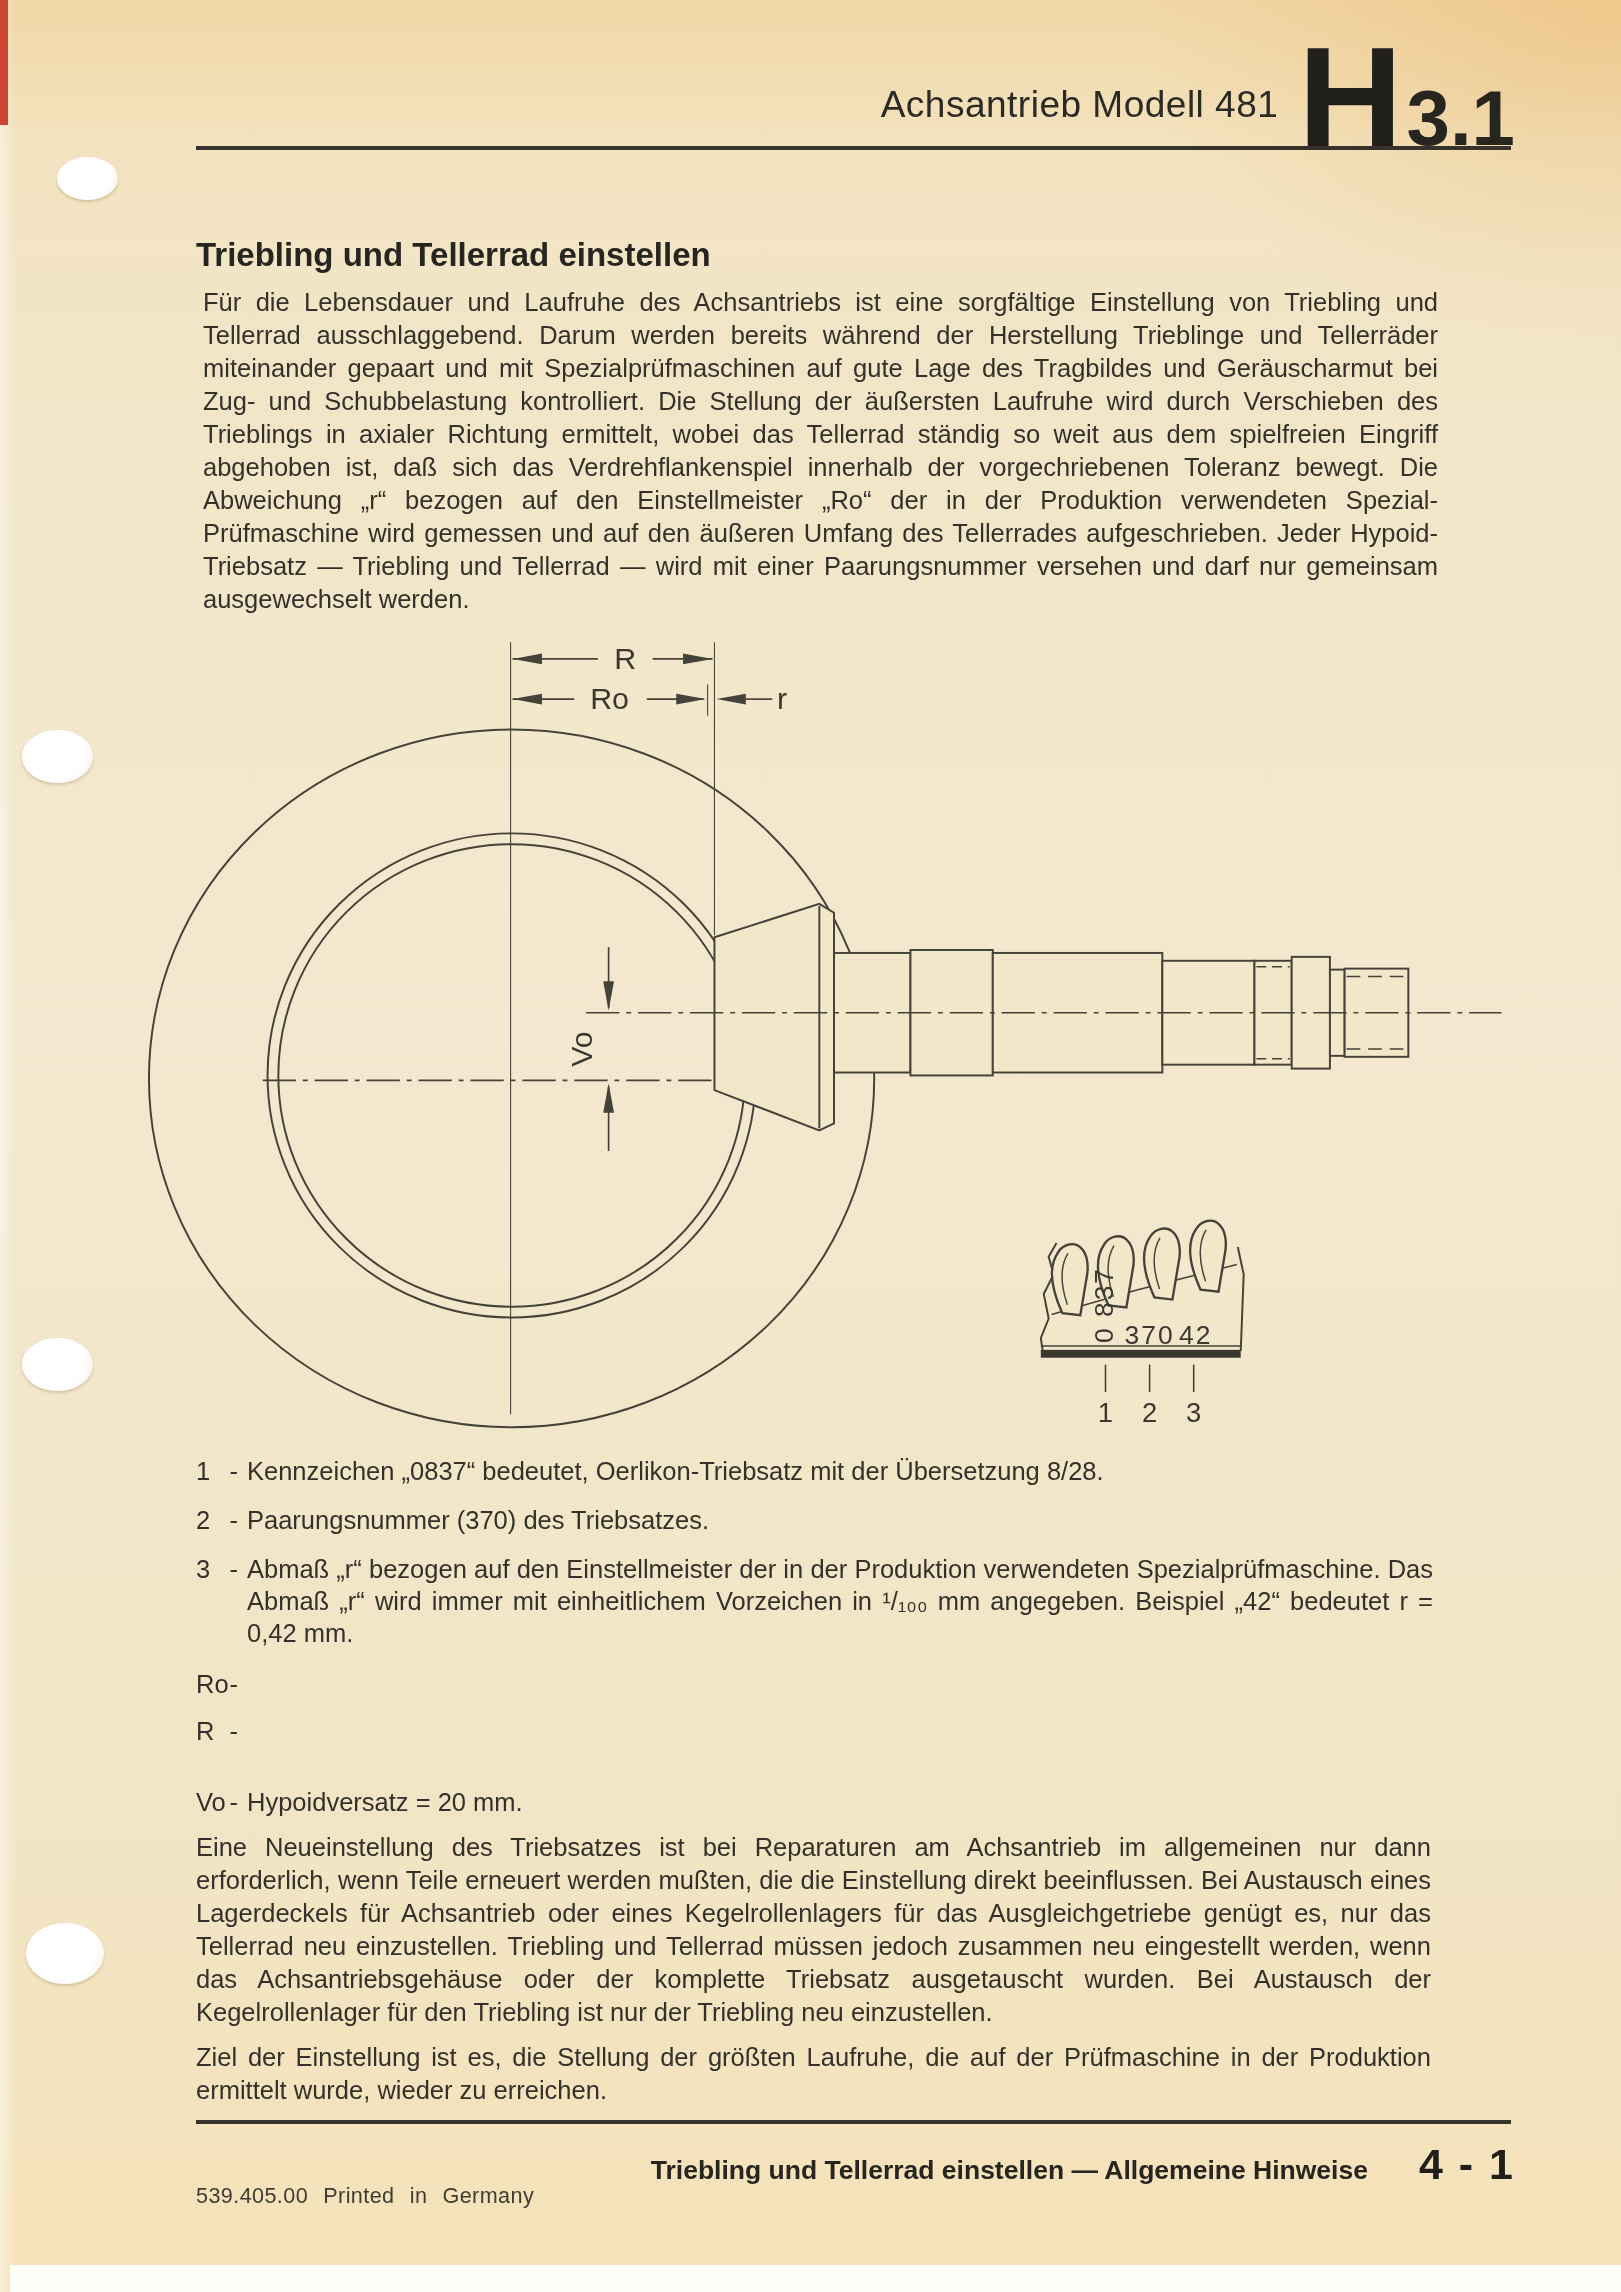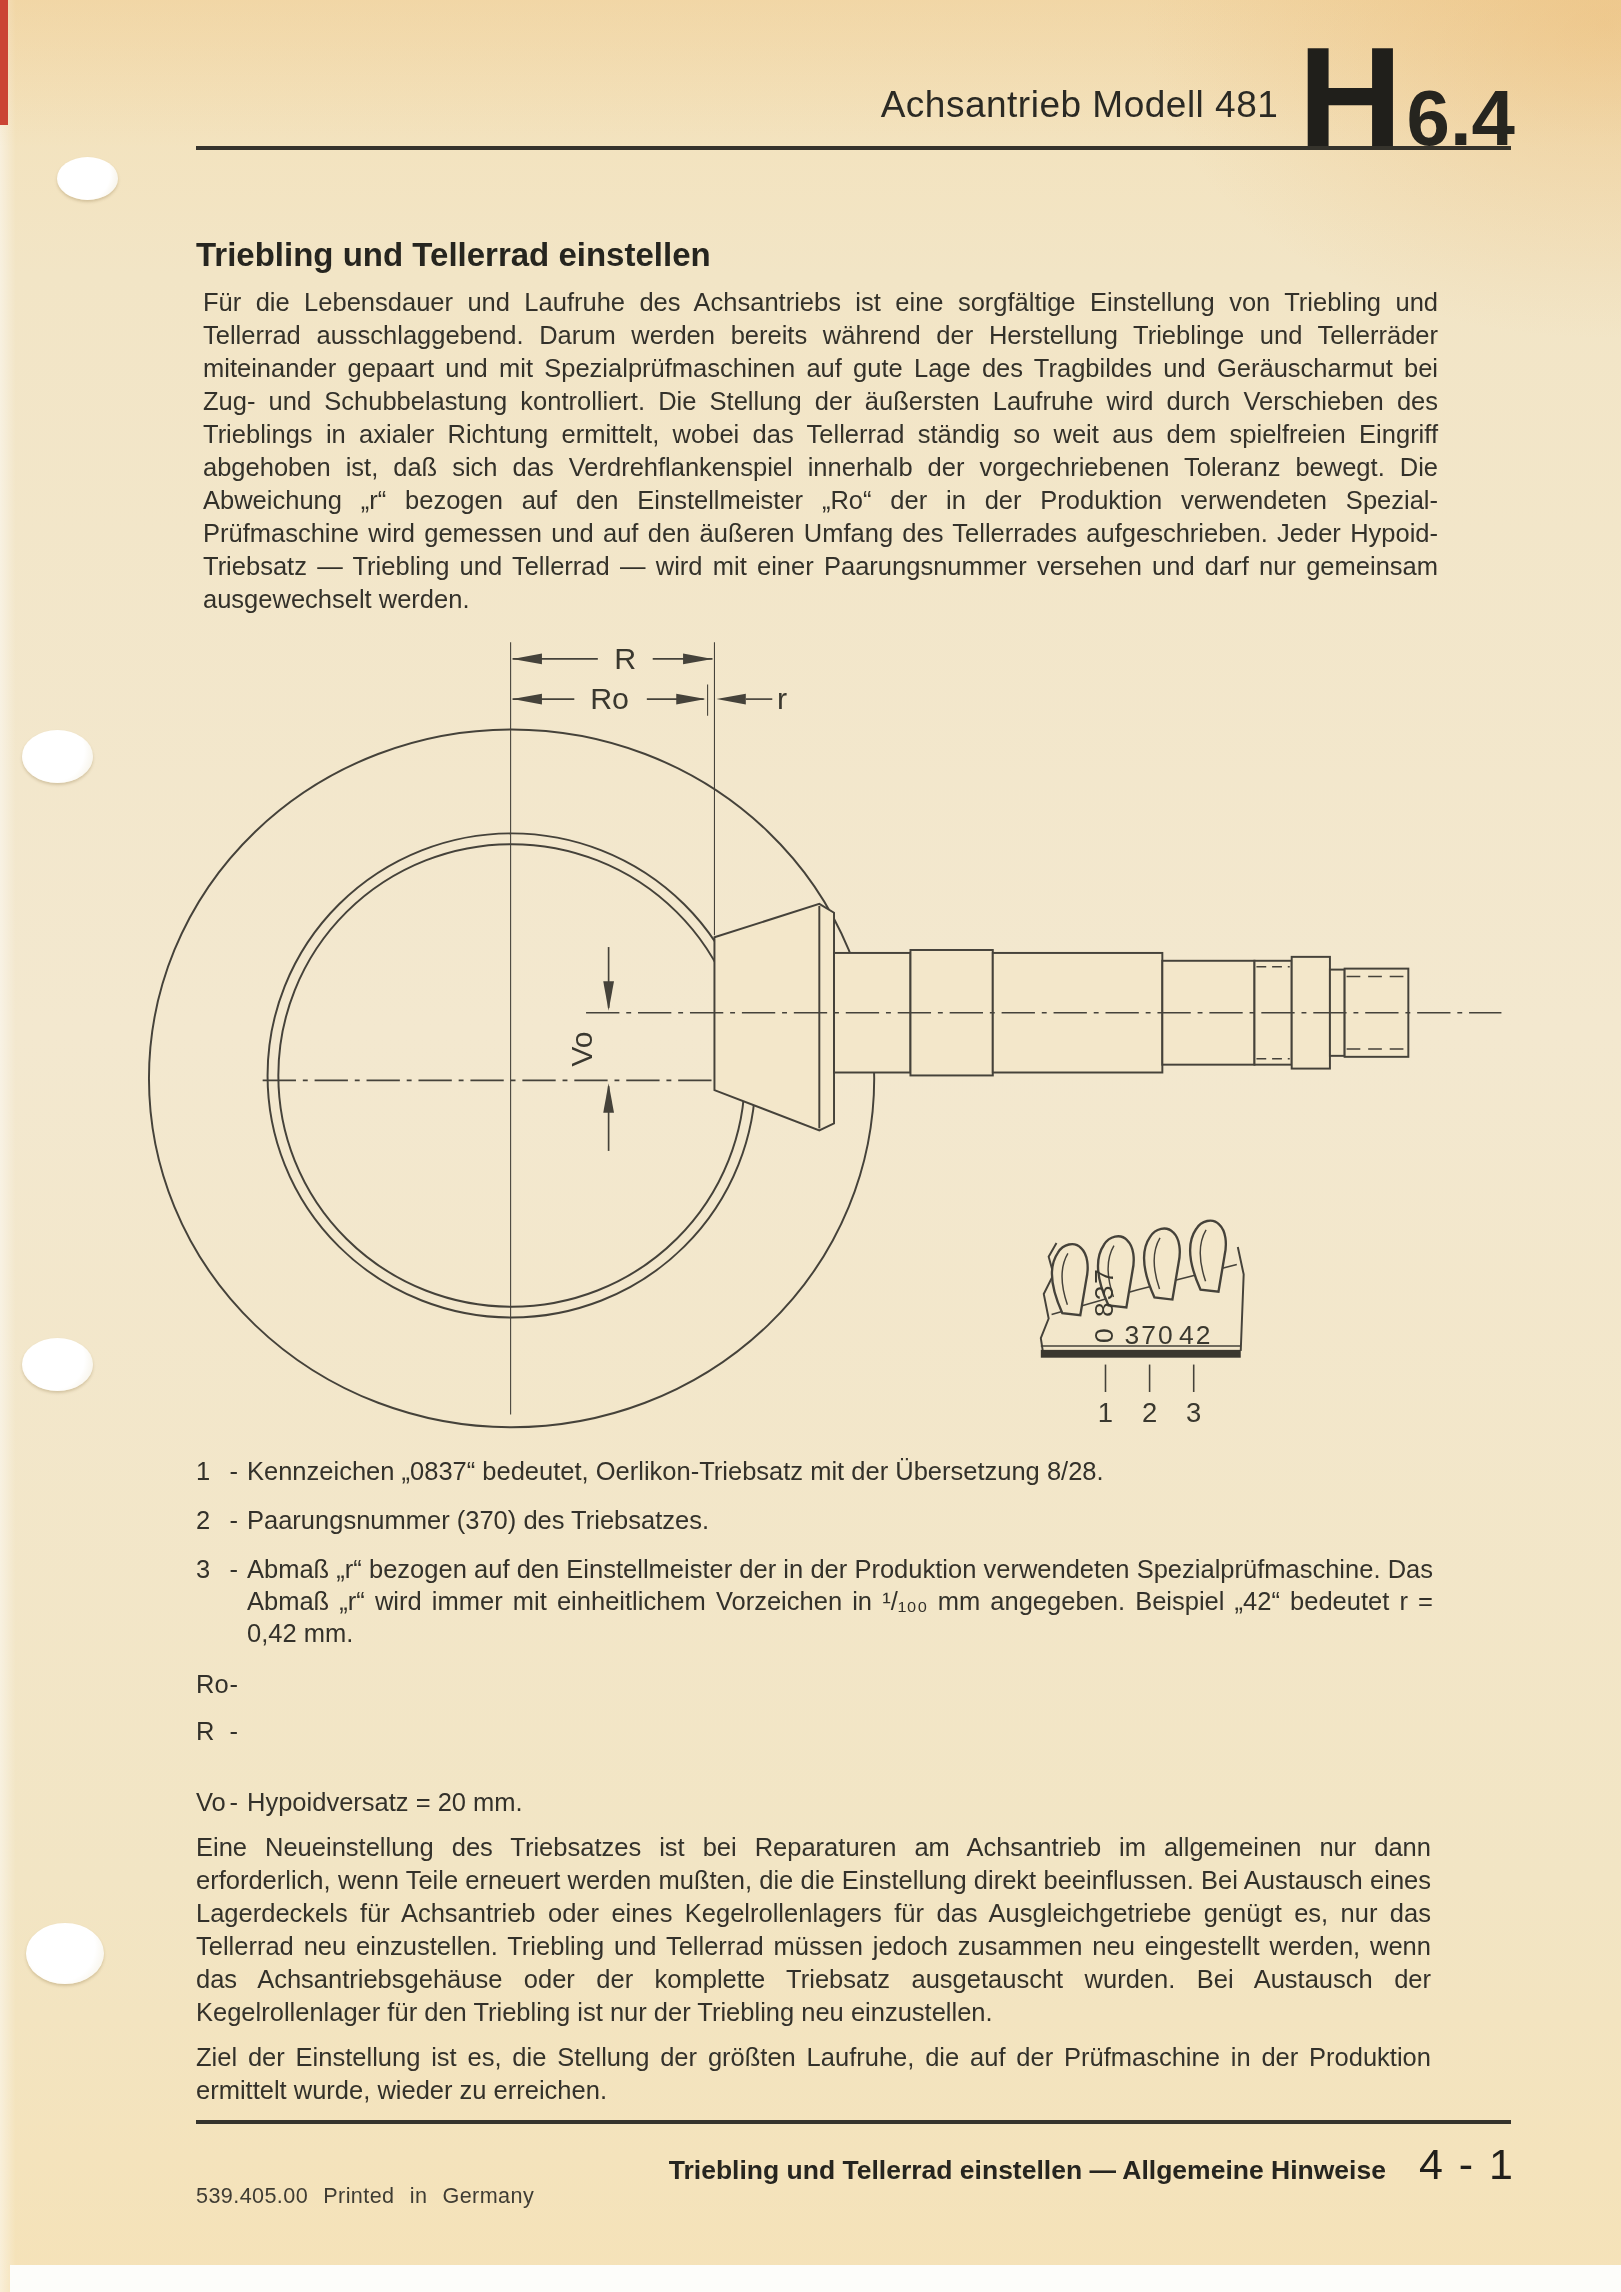--- a/index.html
+++ b/index.html
@@ -29,21 +29,21 @@
   .para-readj{top:1831px;}
   .para-goal{top:2041px;}
   
   .legend-row{left:196px;width:1237px;font-size:25.5px;line-height:32px;color:#33312a;padding-left:51px;box-sizing:border-box;}
   .legend-key{position:absolute;left:0;top:0;width:33px;}
   .legend-dash{position:absolute;left:29px;top:0;width:17.6px;text-align:center;}
   
   .footer-rule{left:196px;right:110px;top:2120px;height:3.9px;background:#35332c;}
   .footer-row{left:196px;right:106px;top:2140px;display:flex;justify-content:flex-end;align-items:baseline;}
   .chapter-title{font-size:26.5px;font-weight:700;color:#26251f;white-space:nowrap;}
-  .page-number{font-size:43px;font-weight:400;color:#201f1b;margin-left:33px;letter-spacing:2px;}
+  .page-number{font-size:43px;font-weight:700;color:#201f1b;margin-left:51px;letter-spacing:2px;}
   .print-code{left:196px;top:2183px;font-size:21.6px;color:#3f3c33;word-spacing:8.8px;letter-spacing:0.4px;}
   
   .punch-hole{background:radial-gradient(circle at 45% 40%, #ffffff 60%, #f0ead8 100%);border-radius:50%;box-shadow:0 2px 2.9px rgba(120,90,40,0.25);}
   .hole-1{left:57px;top:157px;width:61px;height:43px;}
   .hole-2{left:21.6px;top:730px;width:71px;height:53px;}
   .hole-3{left:21.6px;top:1338px;width:71px;height:53px;}
   .hole-4{left:25.5px;top:1923px;width:78px;height:61px;}
   .red-edge-mark{left:0;top:0;width:7.8px;height:125px;background:#cb4434;}
   .bottom-scan-strip{left:9.8px;right:0;top:2265px;height:27.4px;background:#fdfdfa;}
   
@@ -57,21 +57,21 @@
 
   <div class="abs red-edge-mark"></div>
   <div class="abs punch-hole hole-1"></div>
   <div class="abs punch-hole hole-2"></div>
   <div class="abs punch-hole hole-3"></div>
   <div class="abs punch-hole hole-4"></div>
 
   <div class="abs header-row">
     <div class="doc-title">Achsantrieb Modell 481</div>
     <div class="section-letter">H</div>
-    <div class="section-code">6.4</div>
+    <div class="section-code">3.1</div>
   </div>
   <div class="abs header-rule"></div>
 
   <div class="abs page-title">Triebling und Tellerrad einstellen</div>
   <div class="abs para para-intro">Für die Lebensdauer und Laufruhe des Achsantriebs ist eine sorgfältige Einstellung von Triebling und Tellerrad ausschlaggebend. Darum werden bereits während der Herstellung Trieblinge und Tellerräder miteinander gepaart und mit Spezialprüfmaschinen auf gute Lage des Tragbildes und Geräuscharmut bei Zug- und Schubbelastung kontrolliert. Die Stellung der äußersten Laufruhe wird durch Verschieben des Trieblings in axialer Richtung ermittelt, wobei das Tellerrad ständig so weit aus dem spielfreien Eingriff abgehoben ist, daß sich das Verdrehflankenspiel innerhalb der vorgechriebenen Toleranz bewegt. Die Abweichung „r“ bezogen auf den Einstellmeister „Ro“ der in der Produktion verwendeten Spezial-Prüfmaschine wird gemessen und auf den äußeren Umfang des Tellerrades aufgeschrieben. Jeder Hypoid-Triebsatz — Triebling und Tellerrad — wird mit einer Paarungsnummer versehen und darf nur gemeinsam ausgewechselt werden.</div>
 
   <svg class="abs diagram" viewBox="0 0 1654 2339" xmlns="http://www.w3.org/2000/svg">
     <g stroke="#45423a" fill="none" stroke-width="2">
 
       <ellipse cx="522" cy="1100" rx="370" ry="356"></ellipse>

